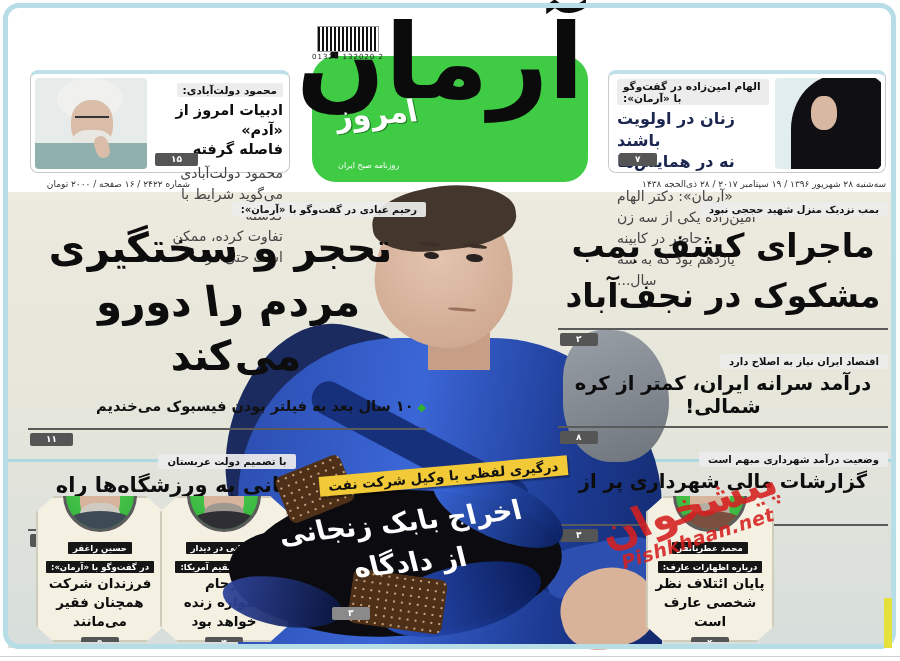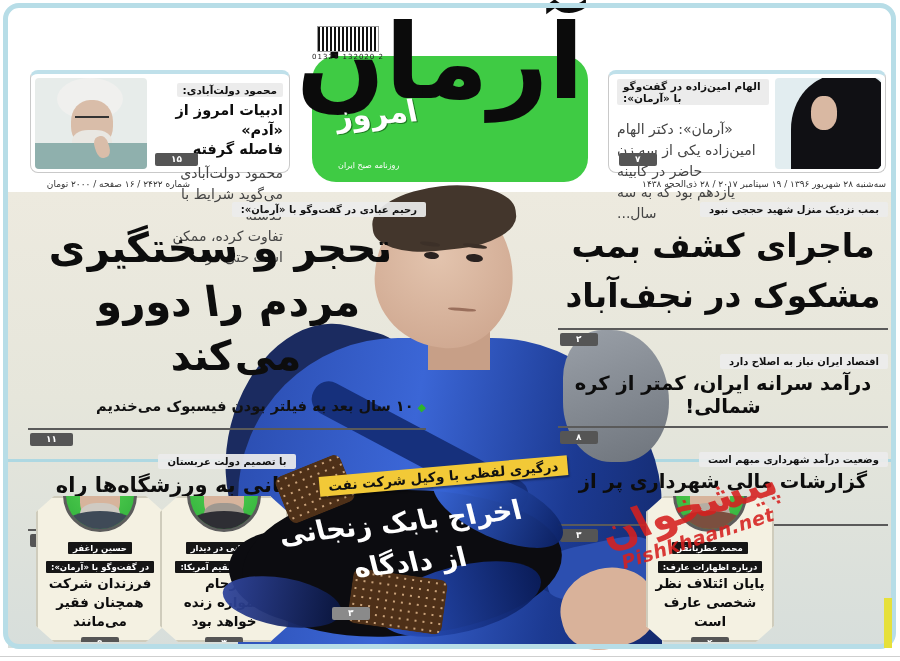--- a/index.html
+++ b/index.html
@@ -252,20 +252,24 @@
   </div>
   <div class="issue-line">شماره ۲۴۲۲ / ۱۶ صفحه / ۲۰۰۰ تومان</div>
 
   <div class="card card-right">
     <div class="portrait-woman">
       <div class="wm-chador"></div>
       <div class="wm-face"></div>
     </div>
     <div class="txt">
       <span class="kicker-chip">الهام امین‌زاده در گفت‌وگو با «آرمان»:</span>
+      <div class="head">
+        <div>زنان در اولویت باشند</div>
+        <div>نه در همایش‌ها</div>
+      </div>
       <div class="sub">
         <div>«آرمان»: دکتر الهام امین‌زاده یکی از سه زن حاضر در کابینه</div>
         <div>یازدهم بود که به سه سال...</div>
       </div>
     </div>
     <span class="num-badge">۷</span>
   </div>
   <div class="date-line">سه‌شنبه ۲۸ شهریور ۱۳۹۶ / ۱۹ سپتامبر ۲۰۱۷ / ۲۸ ذی‌الحجه ۱۴۳۸</div>
 
   <div class="col col-left">

